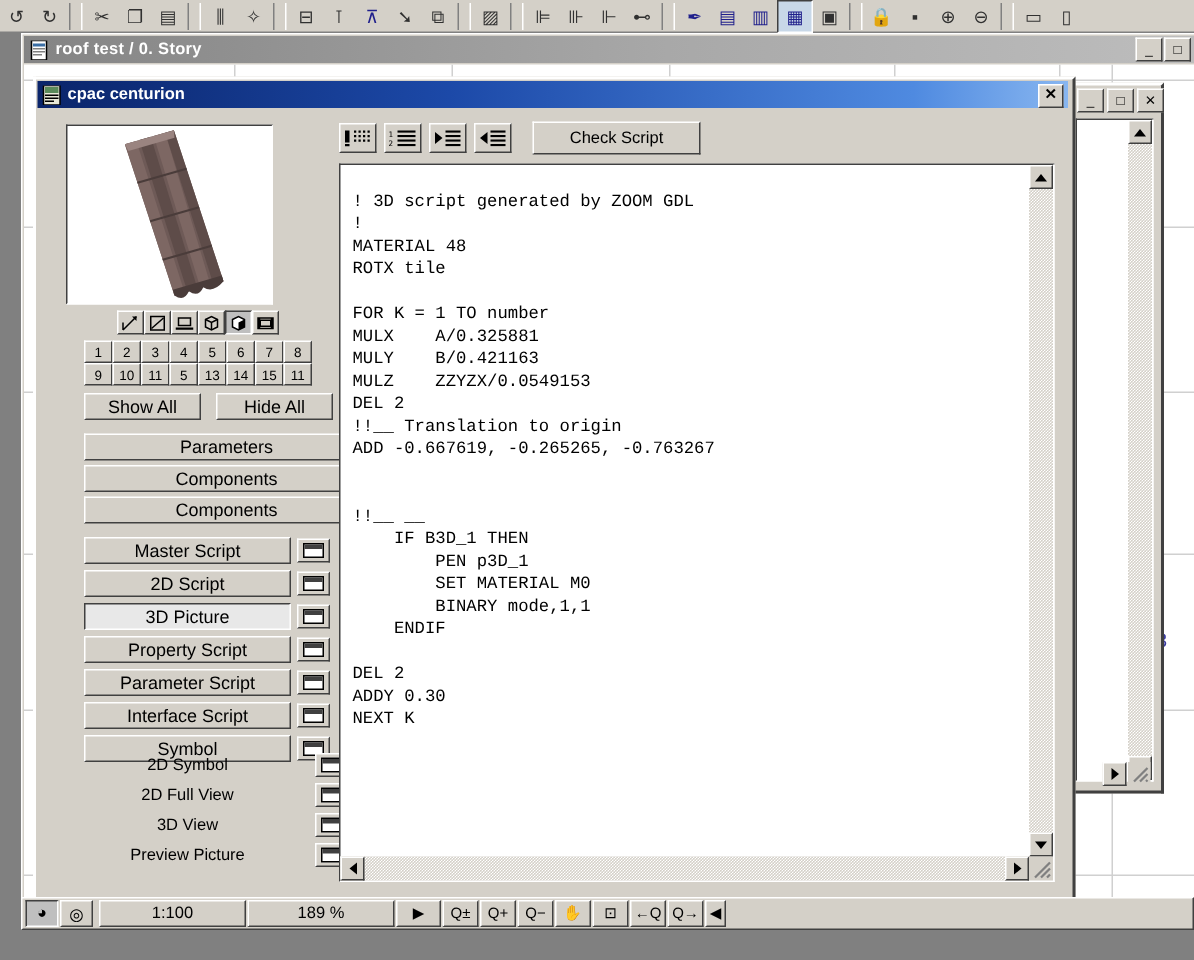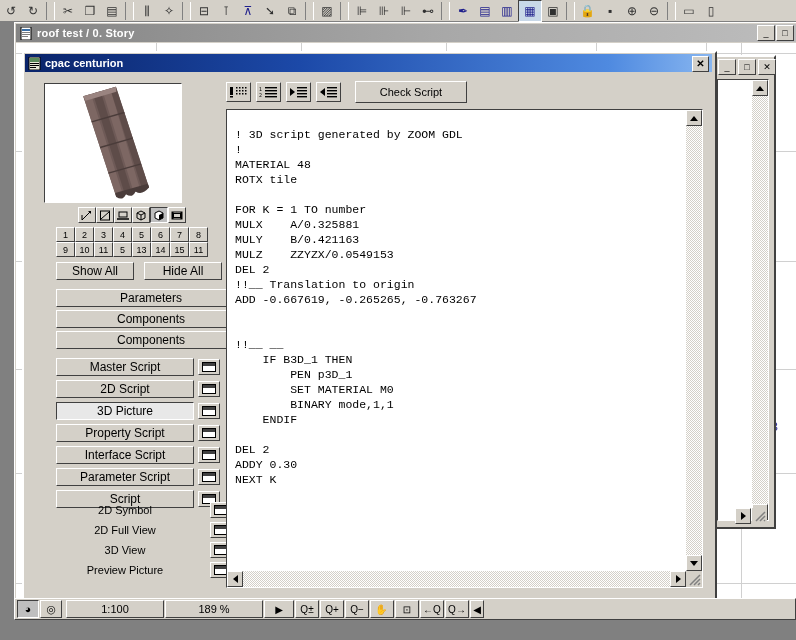--- a/index.html
+++ b/index.html
@@ -519,33 +519,33 @@
               <i class="winglyph"></i>
             </span>
         </div>
         <div class="scriptrow">
           <span class="pbtn">Property Script</span>
           <span class="winicon">
               <i class="winglyph"></i>
             </span>
         </div>
         <div class="scriptrow">
+          <span class="pbtn">Parameter Script</span>
+          <span class="winicon">
+              <i class="winglyph"></i>
+            </span>
+        </div>
+        <div class="scriptrow">
           <span class="pbtn">Interface Script</span>
           <span class="winicon">
               <i class="winglyph"></i>
             </span>
         </div>
         <div class="scriptrow">
-          <span class="pbtn">Parameter Script</span>
-          <span class="winicon">
-              <i class="winglyph"></i>
-            </span>
-        </div>
-        <div class="scriptrow">
-          <span class="pbtn">Script</span>
+          <span class="pbtn">Symbol</span>
           <span class="winicon">
               <i class="winglyph"></i>
             </span>
         </div>
       </div>
 
       <div id="group-c">
         <div class="viewrow">
           <span class="viewlabel">2D Symbol</span>
           <span class="winicon">

